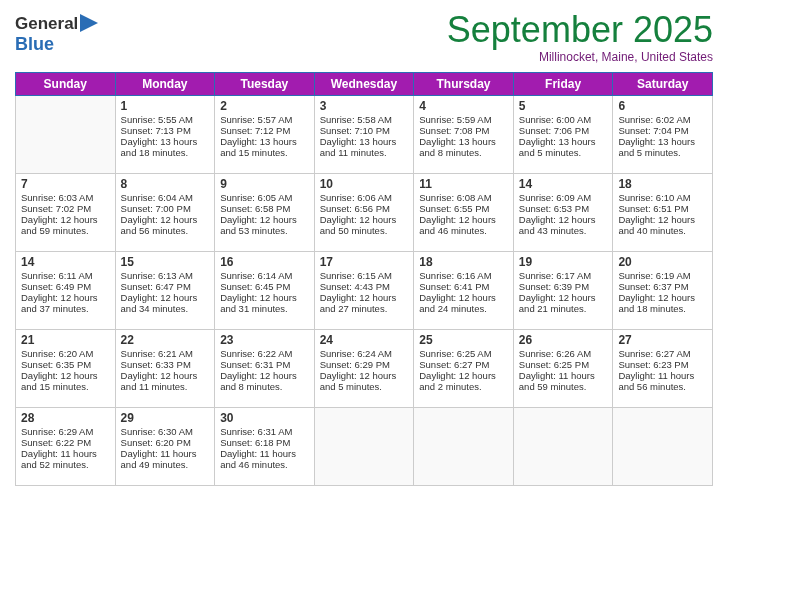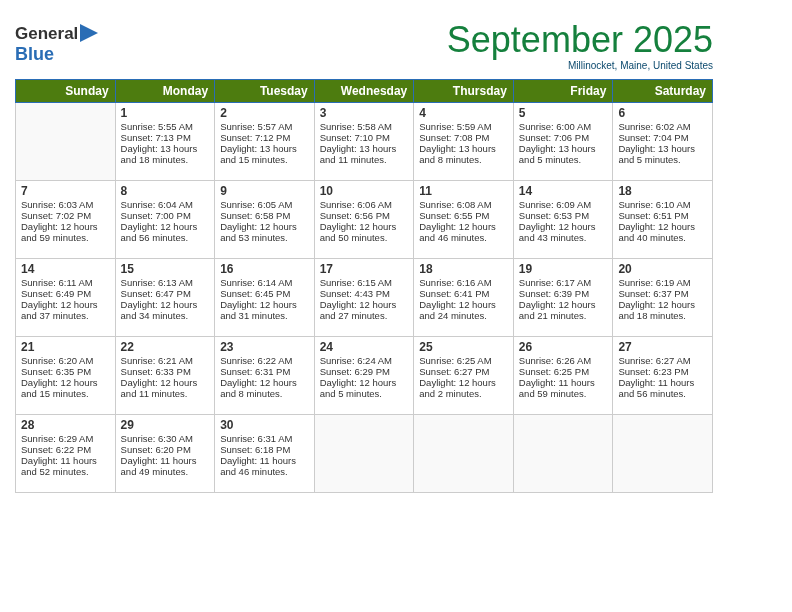--- a/index.html
+++ b/index.html
@@ -6,21 +6,21 @@
     body {
       width: 792px;
       height: 612px;
       font-family: Arial, sans-serif;
       background: #fff;
       overflow: hidden;
     }
     .page {
       width: 728px;
       height: 612px;
-      padding: 20px 15px;
+      padding: 10px 15px;
     }
     .header {
       display: flex;
       justify-content: space-between;
       align-items: flex-start;
       margin-bottom: 8px;
     }
     .logo {
       display: flex;
       align-items: center;
@@ -31,37 +31,37 @@
     .title-block {
       text-align: right;
     }
     .month-title {
       font-size: 36px;
       font-weight: normal;
       color: #15803d;
       line-height: 1.1;
     }
     .location {
-      font-size: 10px;
-      color: #0c4a6e;
+      font-size: 12px;
+      color: #701a75;
       text-align: right;
     }
     .calendar {
       width: 100%;
       border-collapse: collapse;
       border: 1px solid #bbb;
     }
     .calendar th {
-      background: #4d7c0f;
+      background: #a21caf;
       color: #fff;
       font-size: 12px;
       font-weight: bold;
       padding: 4px 6px;
       border: 1px solid #2a6db5;
-      text-align: right;
+      text-align: center;
     }
     .calendar td {
       border: 1px solid #ccc;
       vertical-align: top;
       padding: 3px 5px;
       width: calc(100% / 7);
       height: 78px;
       font-size: 9.5px;
       color: #333;
     }

